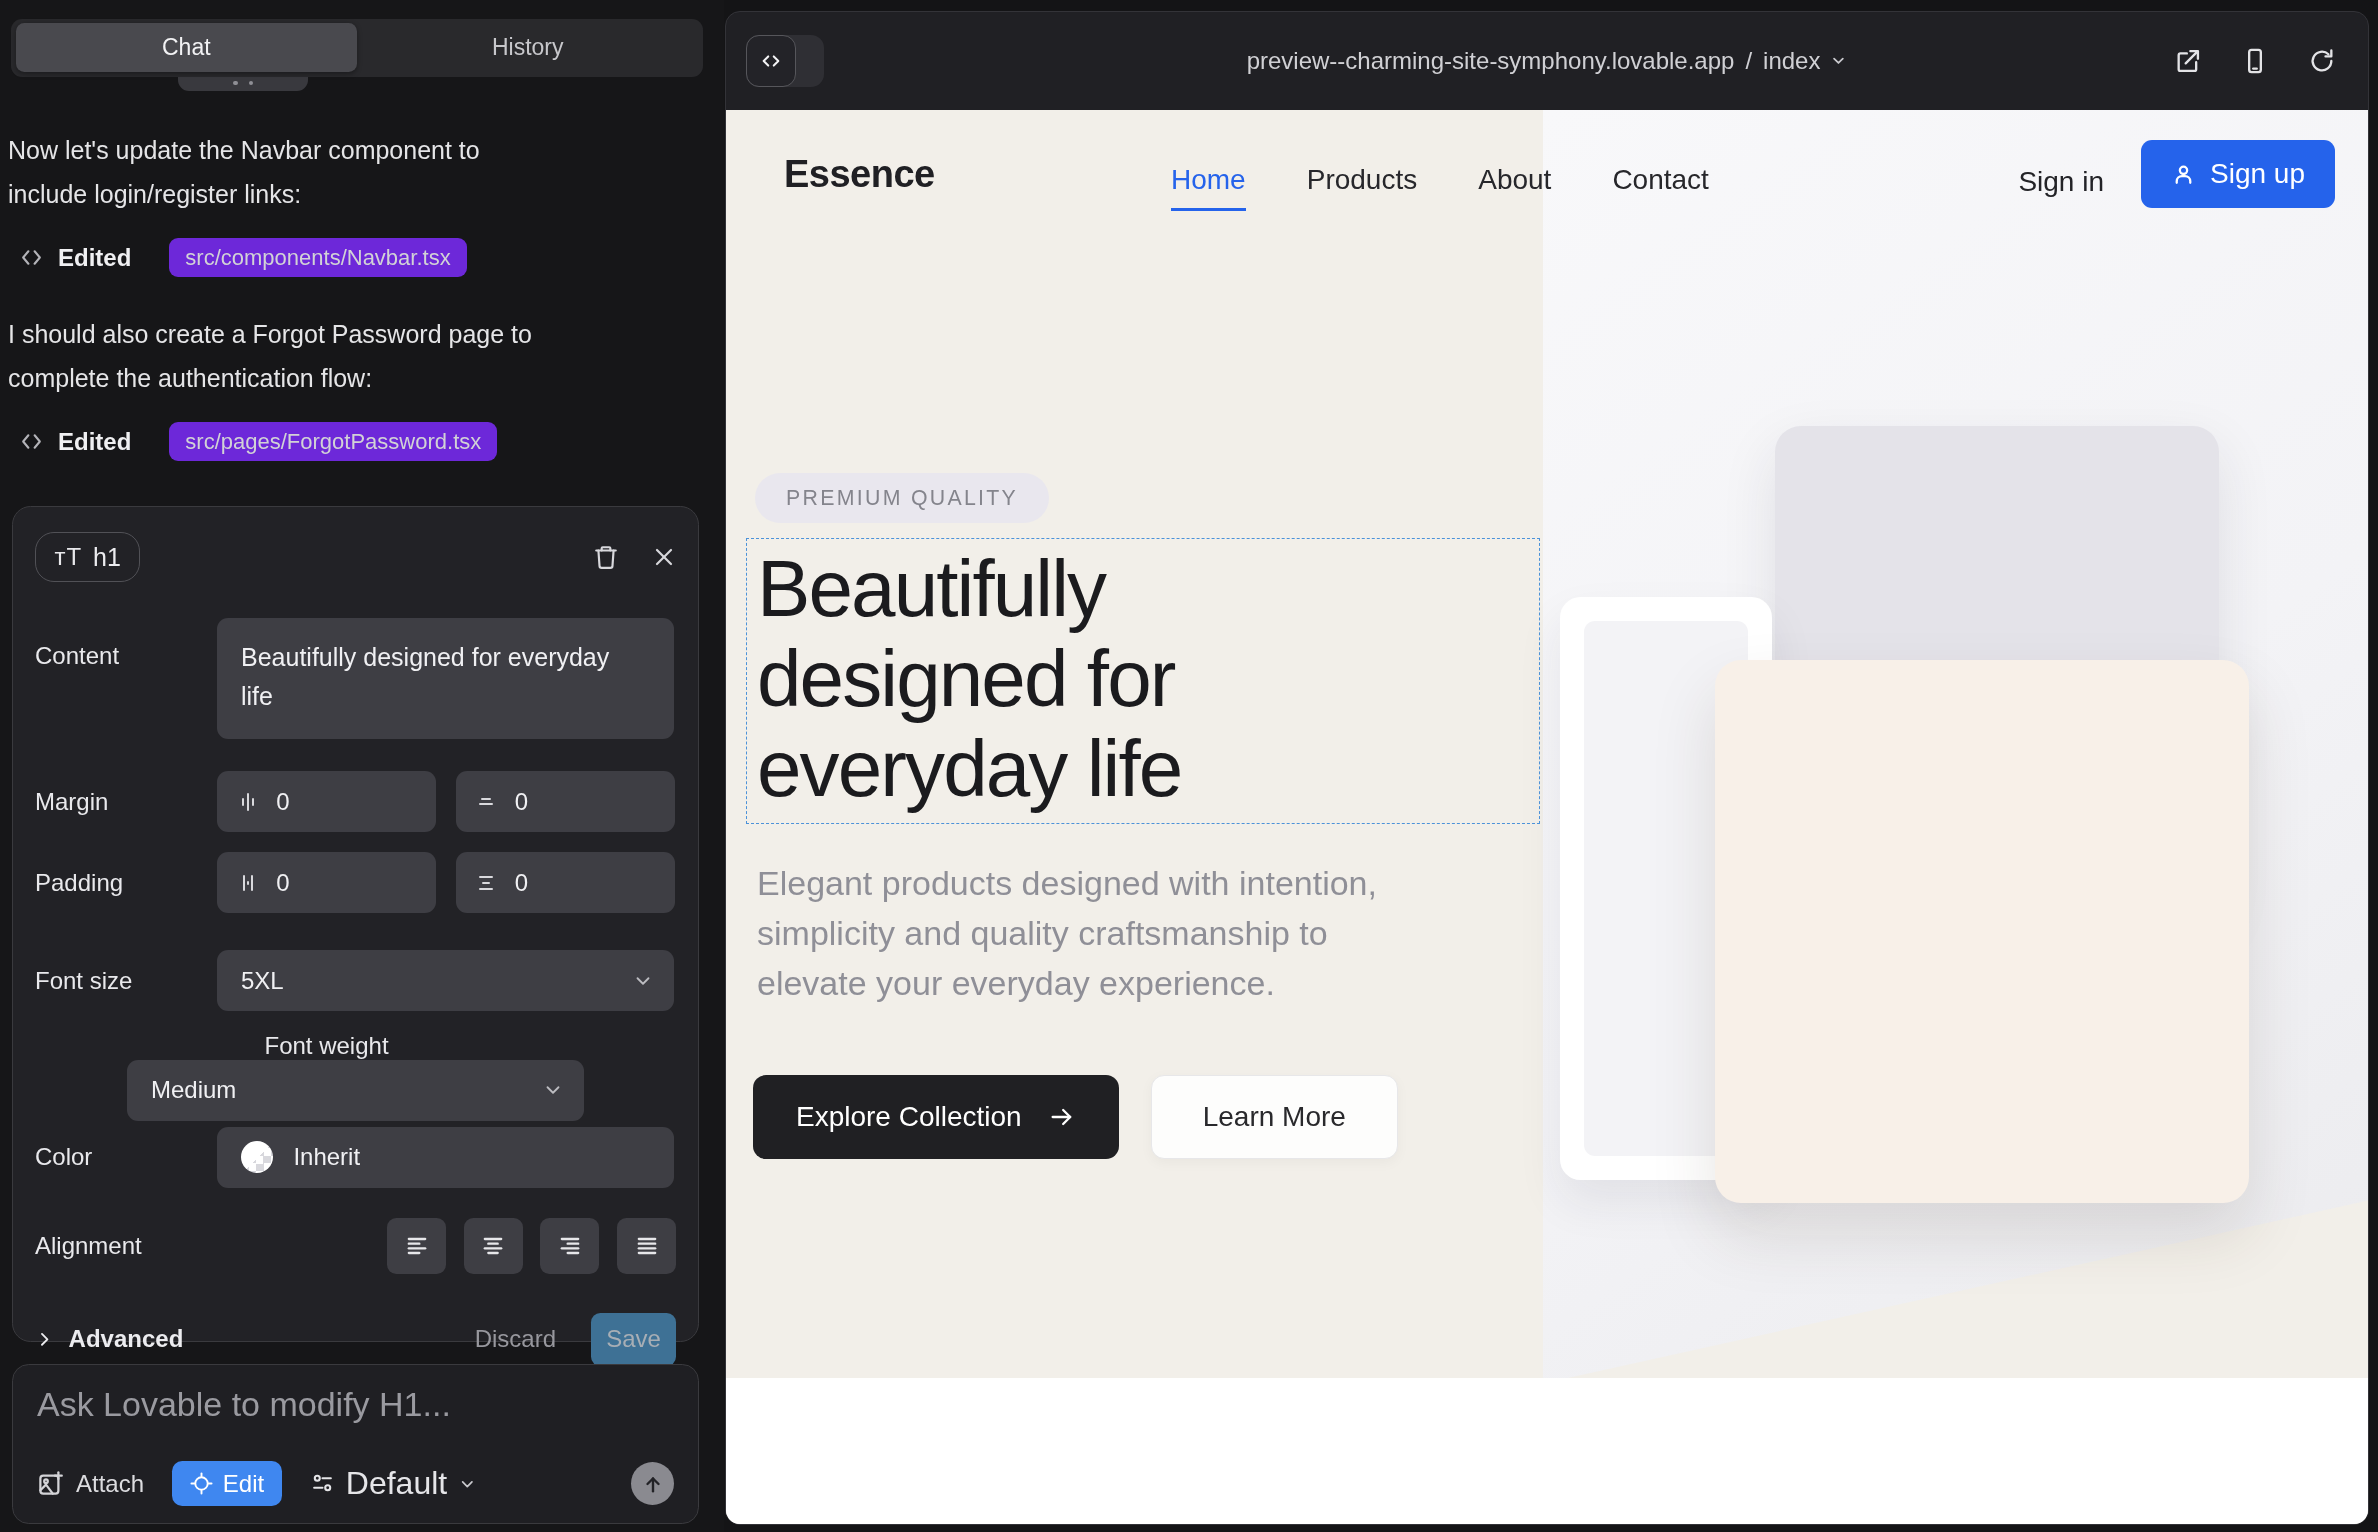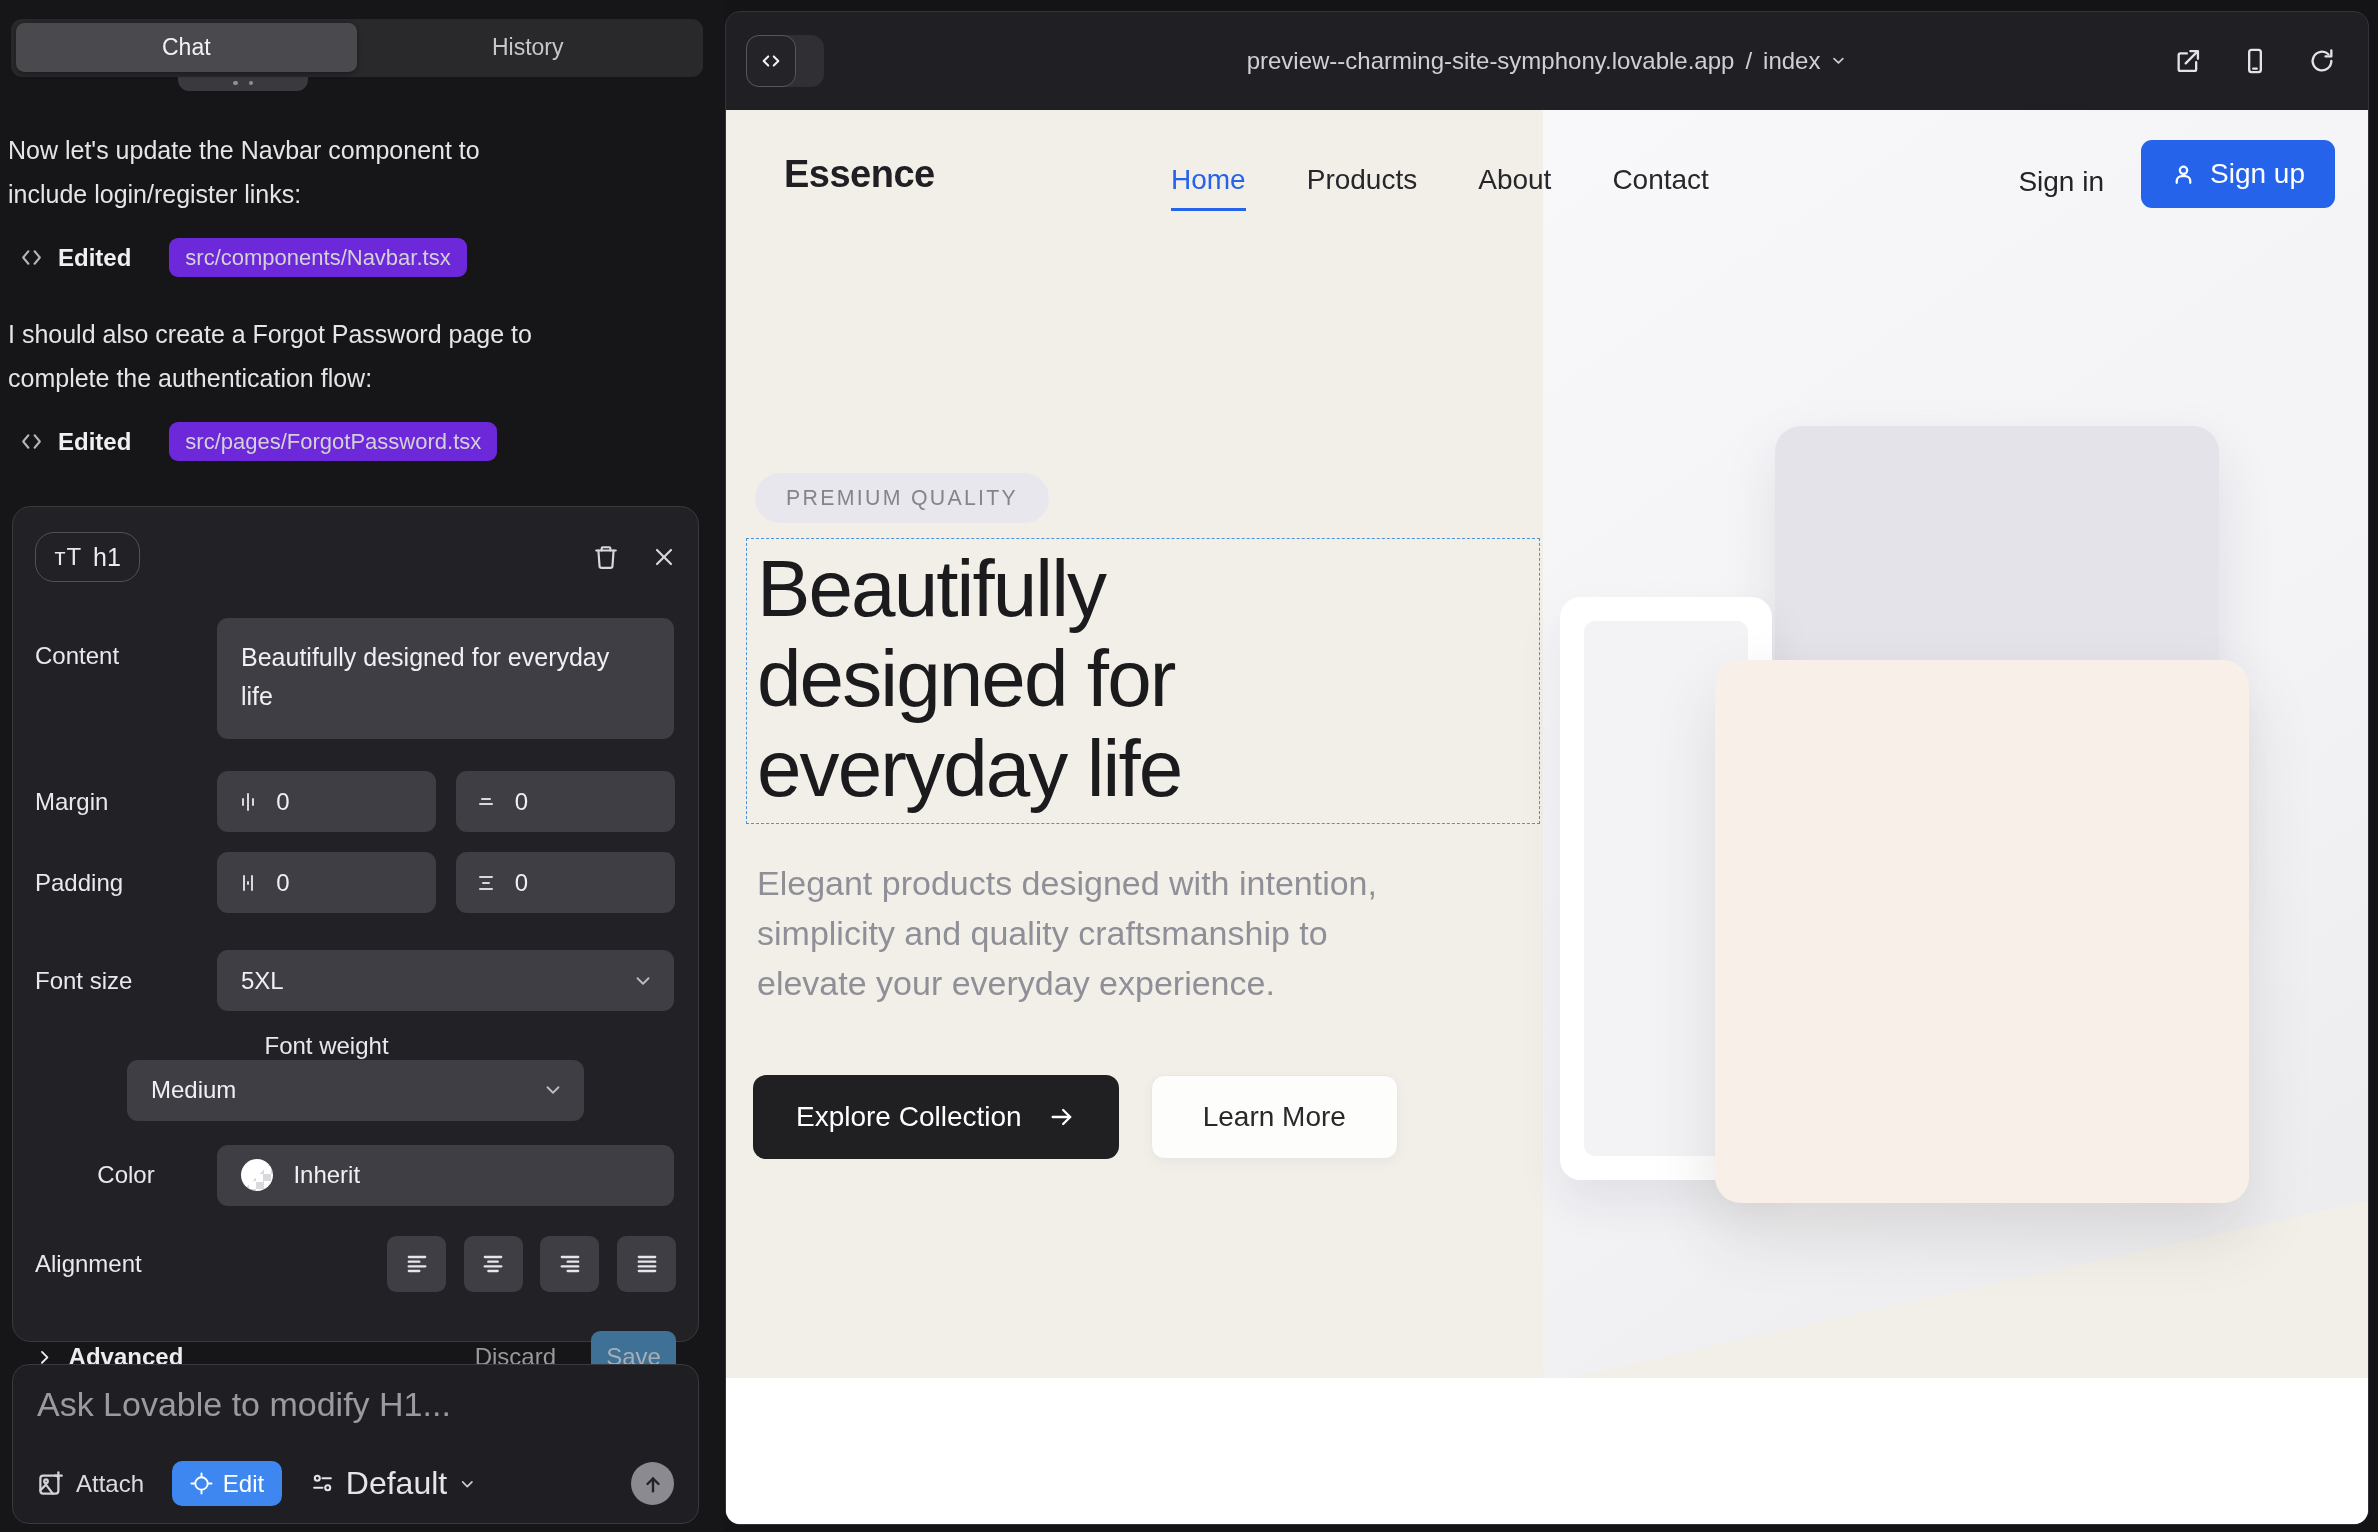--- a/index.html
+++ b/index.html
@@ -274,21 +274,21 @@
             <span>Medium</span>
             <span class="chev">
               <svg width="22" height="22" viewBox="0 0 24 24" fill="none" stroke="currentColor" stroke-width="2" stroke-linecap="round" stroke-linejoin="round">
                   <polyline points="6 9 12 15 18 9"></polyline>
                 </svg>
             </span>
           </div>
         </div>
       </div>
 
-      <div class="row" style="margin-top:24px;text-align:center;">
+      <div class="row" style="margin-top:6px;">
         <div class="lbl">Color</div>
         <div class="ctrl">
           <div class="field select">
             <span class="swatch"></span>
             <span style="margin-left:16.7px;">Inherit</span>
           </div>
         </div>
       </div>
 
       <div class="row" style="margin-top:30px;">

